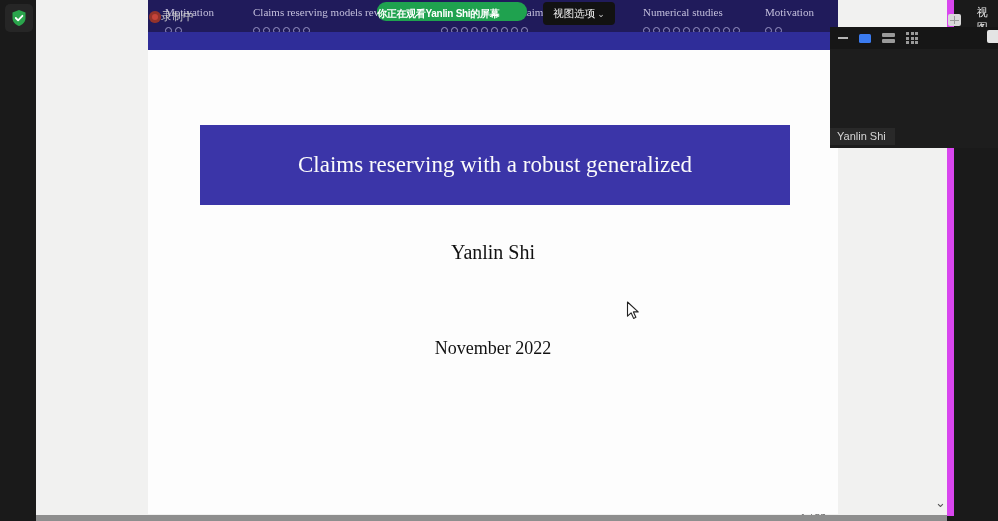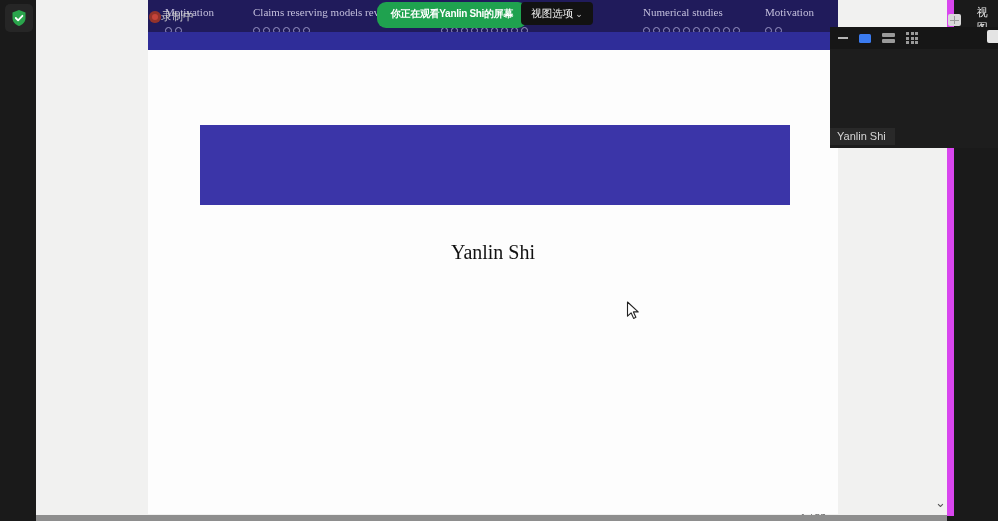--- a/index.html
+++ b/index.html
@@ -33,24 +33,24 @@
 
   
   .shield-wrap{position:absolute;left:5px;top:4px;width:28px;height:28px;background:#262626;border-radius:5px;
                display:flex;align-items:center;justify-content:center;}
   .record-indicator{position:absolute;left:113px;top:9px;display:flex;align-items:center;}
   .record-dot{width:12px;height:12px;border-radius:50%;background:var(--record-red,#c5443a);
               box-shadow:inset 0 0 0 3px rgba(0,0,0,0.25);}
   .record-label{font-size:11px;color:#cdcdcd;}
 
   
-  .watching-banner{position:absolute;left:377px;top:2px;width:150px;height:26px;background:var(--banner-green,#1fa24f);
-                   border-radius:9px;color:#fff;font-weight:bold;font-size:10px;line-height:23px;text-align:center;
+  .watching-banner{position:absolute;left:377px;top:2px;width:150px;height:19px;background:var(--banner-green,#1fa24f);
+                   border-radius:9px;color:#fff;font-weight:bold;font-size:10px;line-height:23px;text-align:left;
                    white-space:nowrap;overflow:hidden;letter-spacing:-0.3px;}
-  .view-options-btn{position:absolute;left:521px;top:2px;width:72px;height:23px;background:#121212;border-radius:4px;
+  .view-options-btn{position:absolute;left:543px;top:2px;width:72px;height:23px;background:#121212;border-radius:4px;
                     color:#f2f2f2;font-size:10.5px;line-height:23px;text-align:center;white-space:nowrap;cursor:pointer;}
   .view-options-btn .chev{font-size:9px;color:#cfcfcf;margin-left:2px;}
 
   
   .view-btn{position:absolute;left:948px;top:5px;display:flex;align-items:center;gap:16px;color:#e8e8e8;
             font-size:11px;cursor:pointer;}
   .view-btn .vb-icon{width:13px;height:12px;background:#d9d9d9;border-radius:2px;position:relative;}
   .view-btn .vb-icon::after{content:"";position:absolute;left:2px;top:2px;width:9px;height:8px;
             background:linear-gradient(#9a9a9a 0 0) 0 3.5px/9px 1px no-repeat, linear-gradient(#9a9a9a 0 0) 4px 0/1px 8px no-repeat;}
 
@@ -101,23 +101,25 @@
             </div>
             <div class="nav-section" style="left: 617px;">
               <div class="nav-label">Motivation</div>
               <div class="nav-dots"><span class="dot"></span><span class="dot"></span></div>
             </div>
           </div>
       </div>
       <div class="nav-strip"></div>
 
       <div class="title-box">
+        <div>Claims reserving with a robust generalized</div>
       </div>
 
       <div class="slide-text author">Yanlin Shi</div>
+      <div class="slide-text date">November 2022</div>
       <div class="page-indicator">1 / 32</div>
     </div>
 
     <div class="record-indicator">
       <span class="record-dot"></span>
       <span class="record-label">录制中</span>
     </div>
 
     <div class="scroll-chevron">⌄</div>
   </div>

